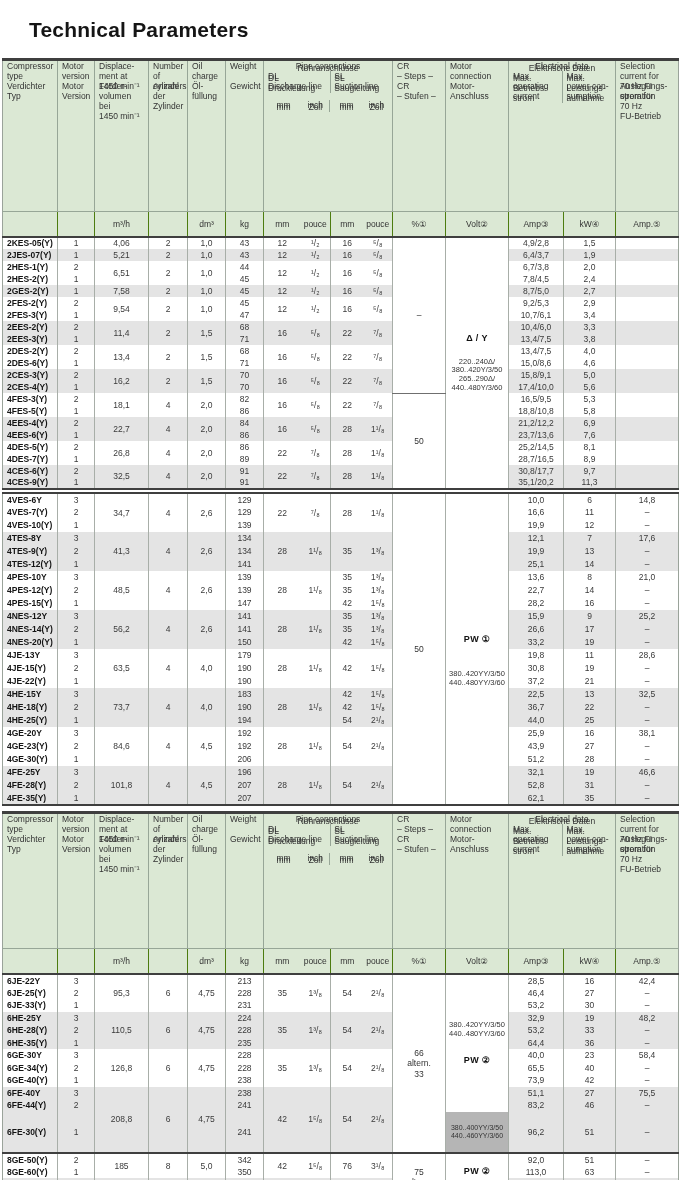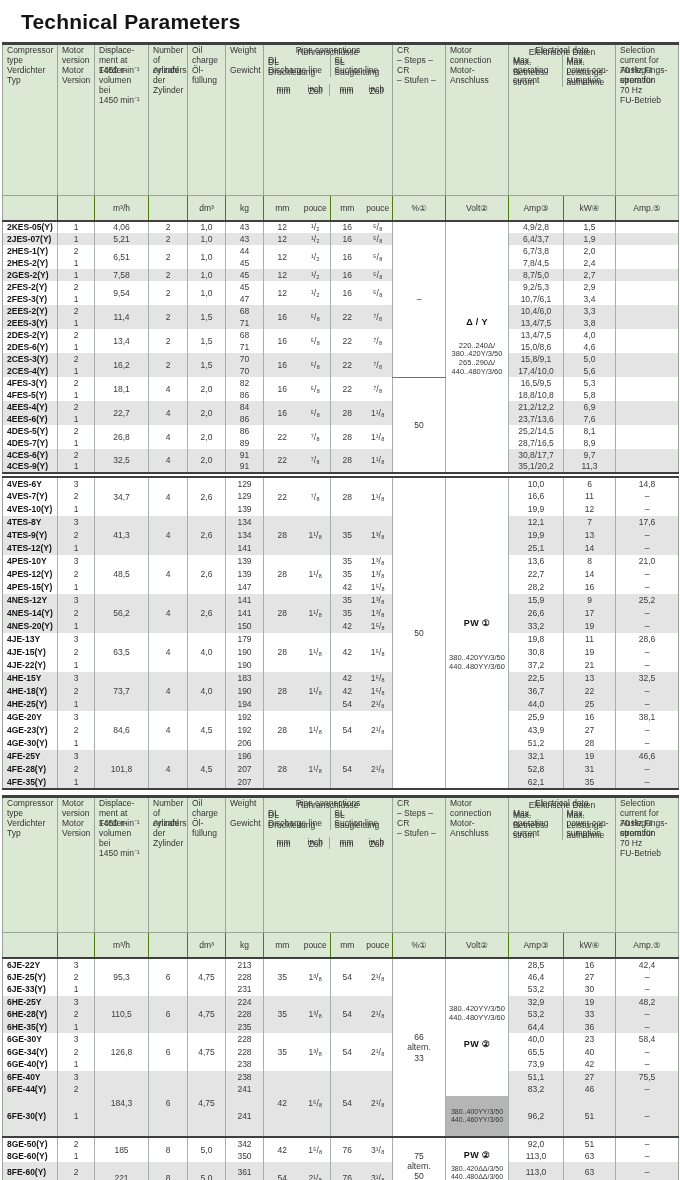--- a/index.html
+++ b/index.html
@@ -1,18 +1,18 @@
 <!DOCTYPE html>
 <html><head>
 <meta charset="utf-8">
 <style>
   html,body{margin:0;padding:0;background:#fff;}
   .page{width:680px;height:1180px;background:#fff;position:relative;
         font-family:"Liberation Sans", sans-serif;color:#333;overflow:hidden;}
-  h1.title{font-size:21px;font-weight:bold;color:#151515;margin:0;
+  h1.title{font-size:21px;font-weight:bold;color:#151515;margin:8px;
            padding:10px 0 8px 21px;letter-spacing:0.2px;}
   table{border-collapse:collapse;table-layout:fixed;width:676px;margin-left:2px;
         border-left:1px solid #9aa39a;border-right:1px solid #9aa39a;}
   #t1{border-top:3px solid #3f3f3f;border-bottom:2px solid #3f3f3f;}
   #t1b{margin-top:2px;border-top:2px solid #3f3f3f;border-bottom:2px solid #3f3f3f;}
   #t2{margin-top:5px;border-top:3px solid #3f3f3f;border-bottom:2px solid #3f3f3f;}
   th,td{margin:0;padding:0 2px;font-size:8.5px;line-height:1.18;vertical-align:middle;}
   
   thead th{background:#dbe8d4;border-left:1px solid #97a697;font-weight:normal;
            text-align:left;vertical-align:top;}
@@ -1066,21 +1066,21 @@
           <td class="c-type">6GE-40(Y)</td>
           <td>1</td>
           <td>238</td>
           <td>73,9</td>
           <td>42</td>
           <td>–</td>
         </tr>
         <tr class="shade">
           <td class="c-type">6FE-40Y</td>
           <td>3</td>
-          <td rowspan="3">184,3</td>
+          <td rowspan="3">208,8</td>
           <td rowspan="3">6</td>
           <td rowspan="3">4,75</td>
           <td>238</td>
           <td rowspan="3">42</td>
           <td class="nb" rowspan="3">1⁵/₈</td>
           <td rowspan="3">54</td>
           <td class="nb" rowspan="3">2¹/₈</td>
           <td>51,1</td>
           <td>27</td>
           <td>75,5</td>

